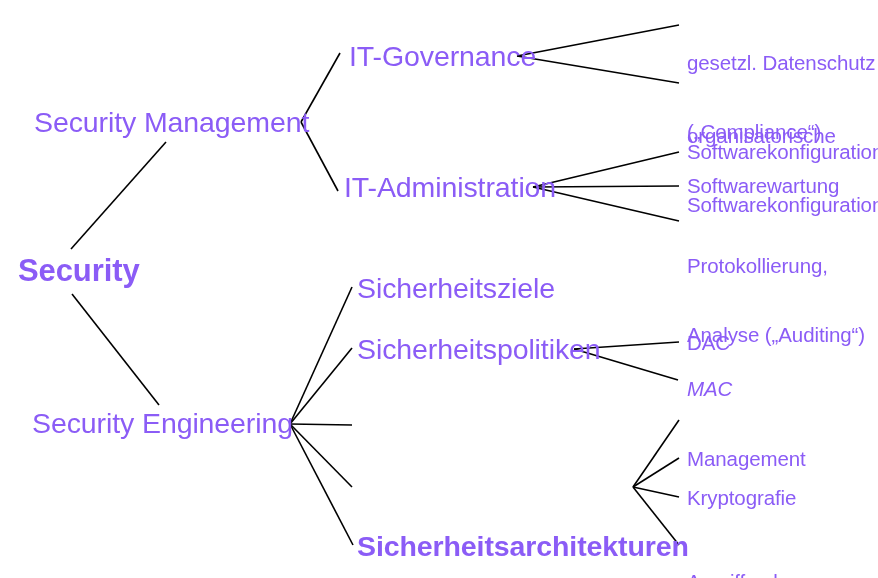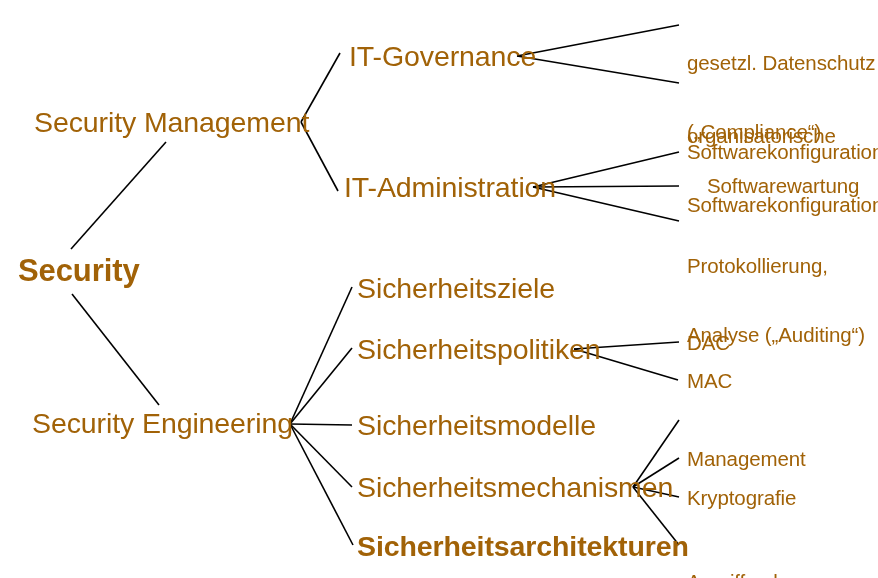--- a/index.html
+++ b/index.html
@@ -22,21 +22,21 @@
     width: 878px;
     height: 578px;
   }
   svg.edges line {
     stroke: #000000;
     stroke-width: 1.6;
     stroke-linecap: butt;
   }
   .node {
     position: absolute;
-    color: #a16207;
+    color: #8b5cf6;
     white-space: pre;
     line-height: 1.06;
     letter-spacing: -0.1px;
   }
   .node.root {
     font-weight: bold;
     font-size: 31px;
   }
   .node.level1 {
     font-size: 28.5px;
@@ -106,40 +106,38 @@
     <div>(„Compliance“)</div>
   </div>
 
   <div class="node leaf" style="left:687px; top:79px;">
     <div>organisatorische</div>
     <div>Softwarekonfiguration</div>
   </div>
 
   <div class="node leaf" style="left:687px; top:141px;">Softwarekonfiguration</div>
 
-  <div class="node leaf" style="left:687px; top:175px;margin-left:20px;">Softwarewartung</div>
+  <div class="node leaf" style="left:687px; top:175px;">Softwarewartung</div>
 
   <div class="node leaf" style="left:687px; top:209px;">
     <div>Protokollierung,</div>
     <div>Analyse („Auditing“)</div>
   </div>
 
   <div class="node level2" style="left:357px; top:273px;">Sicherheitsziele</div>
 
   <div class="node level2" style="left:357px; top:334px;">Sicherheitspolitiken</div>
 
-  <div class="node level2" style="left:357px; top:410px;">Sicherheitsmodelle</div>
 
-  <div class="node level2" style="left:357px; top:472px;">Sicherheitsmechanismen</div>
 
   <div class="node level2" style="left:357px; top:531px;font-weight:bold;">Sicherheitsarchitekturen</div>
 
   <div class="node leaf" style="left:687px; top:332px;">DAC</div>
 
-  <div class="node leaf" style="left:687px; top:370px;">MAC</div>
+  <div class="node leaf" style="left:687px; top:378px;font-style:italic;">MAC</div>
 
 
   <div class="node leaf" style="left:687px; top:448px;">Management</div>
 
   <div class="node leaf" style="left:687px; top:487px;">Kryptografie</div>
 
   <div class="node leaf" style="left:687px; top:525px;">
     <div>Angriffserkennung</div>
     
   </div>

